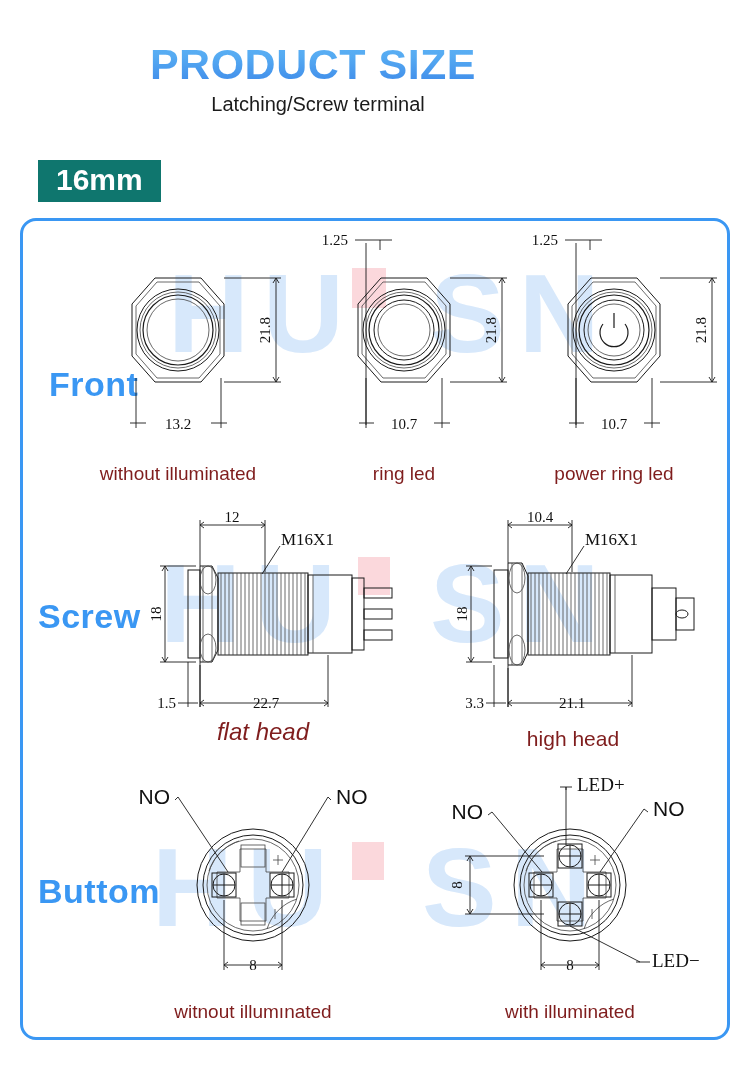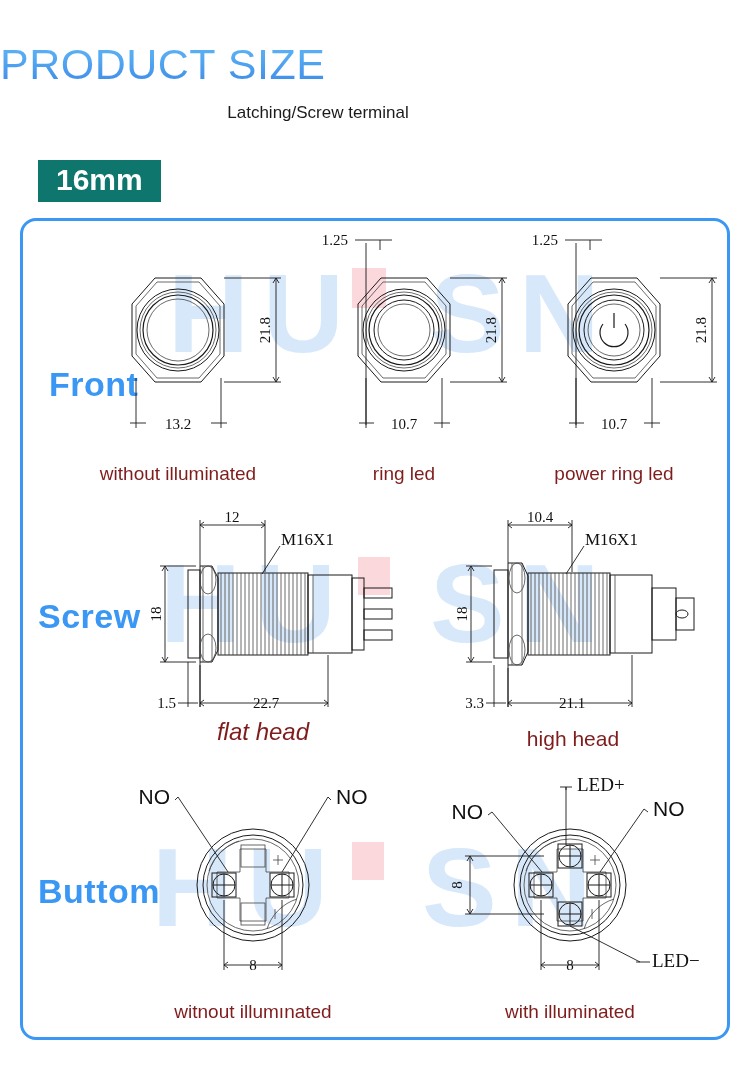--- a/index.html
+++ b/index.html
@@ -5,29 +5,29 @@
   html,body{margin:0;padding:0;}
   body{
     width:750px;height:1071px;position:relative;overflow:hidden;
     background:#ffffff;
     font-family:"Liberation Sans", sans-serif;
   }
   .page{position:absolute;inset:0;}
 
   
   .title{
-    position:absolute;left:0;top:40px;width:626px;text-align:left;
-    font-size:43px;font-weight:normal;letter-spacing:.5px;
+    position:absolute;left:0;top:40px;width:626px;text-align:center;
+    font-size:43px;font-weight:bold;letter-spacing:.5px;
     background:linear-gradient(180deg,#5FB4F5 0%,#55AAF2 35%,#3B86E8 100%);
     -webkit-background-clip:text;background-clip:text;color:transparent;
     -webkit-text-fill-color:transparent;
   }
   .subtitle{
-    position:absolute;left:0;top:103px;width:636px;text-align:center;
-    font-size:17px;color:#1b1b1b;
+    position:absolute;left:0;top:93px;width:636px;text-align:center;
+    font-size:20px;color:#1b1b1b;
   }
   .badge{
     position:absolute;left:38px;top:160px;
     background:#0f766e;color:#fff;font-size:30px;font-weight:bold;
     padding:4px 18px 6px 18px;line-height:1.08;
   }
 
   
   .frame{
     position:absolute;left:20px;top:218px;width:710px;height:822px;

